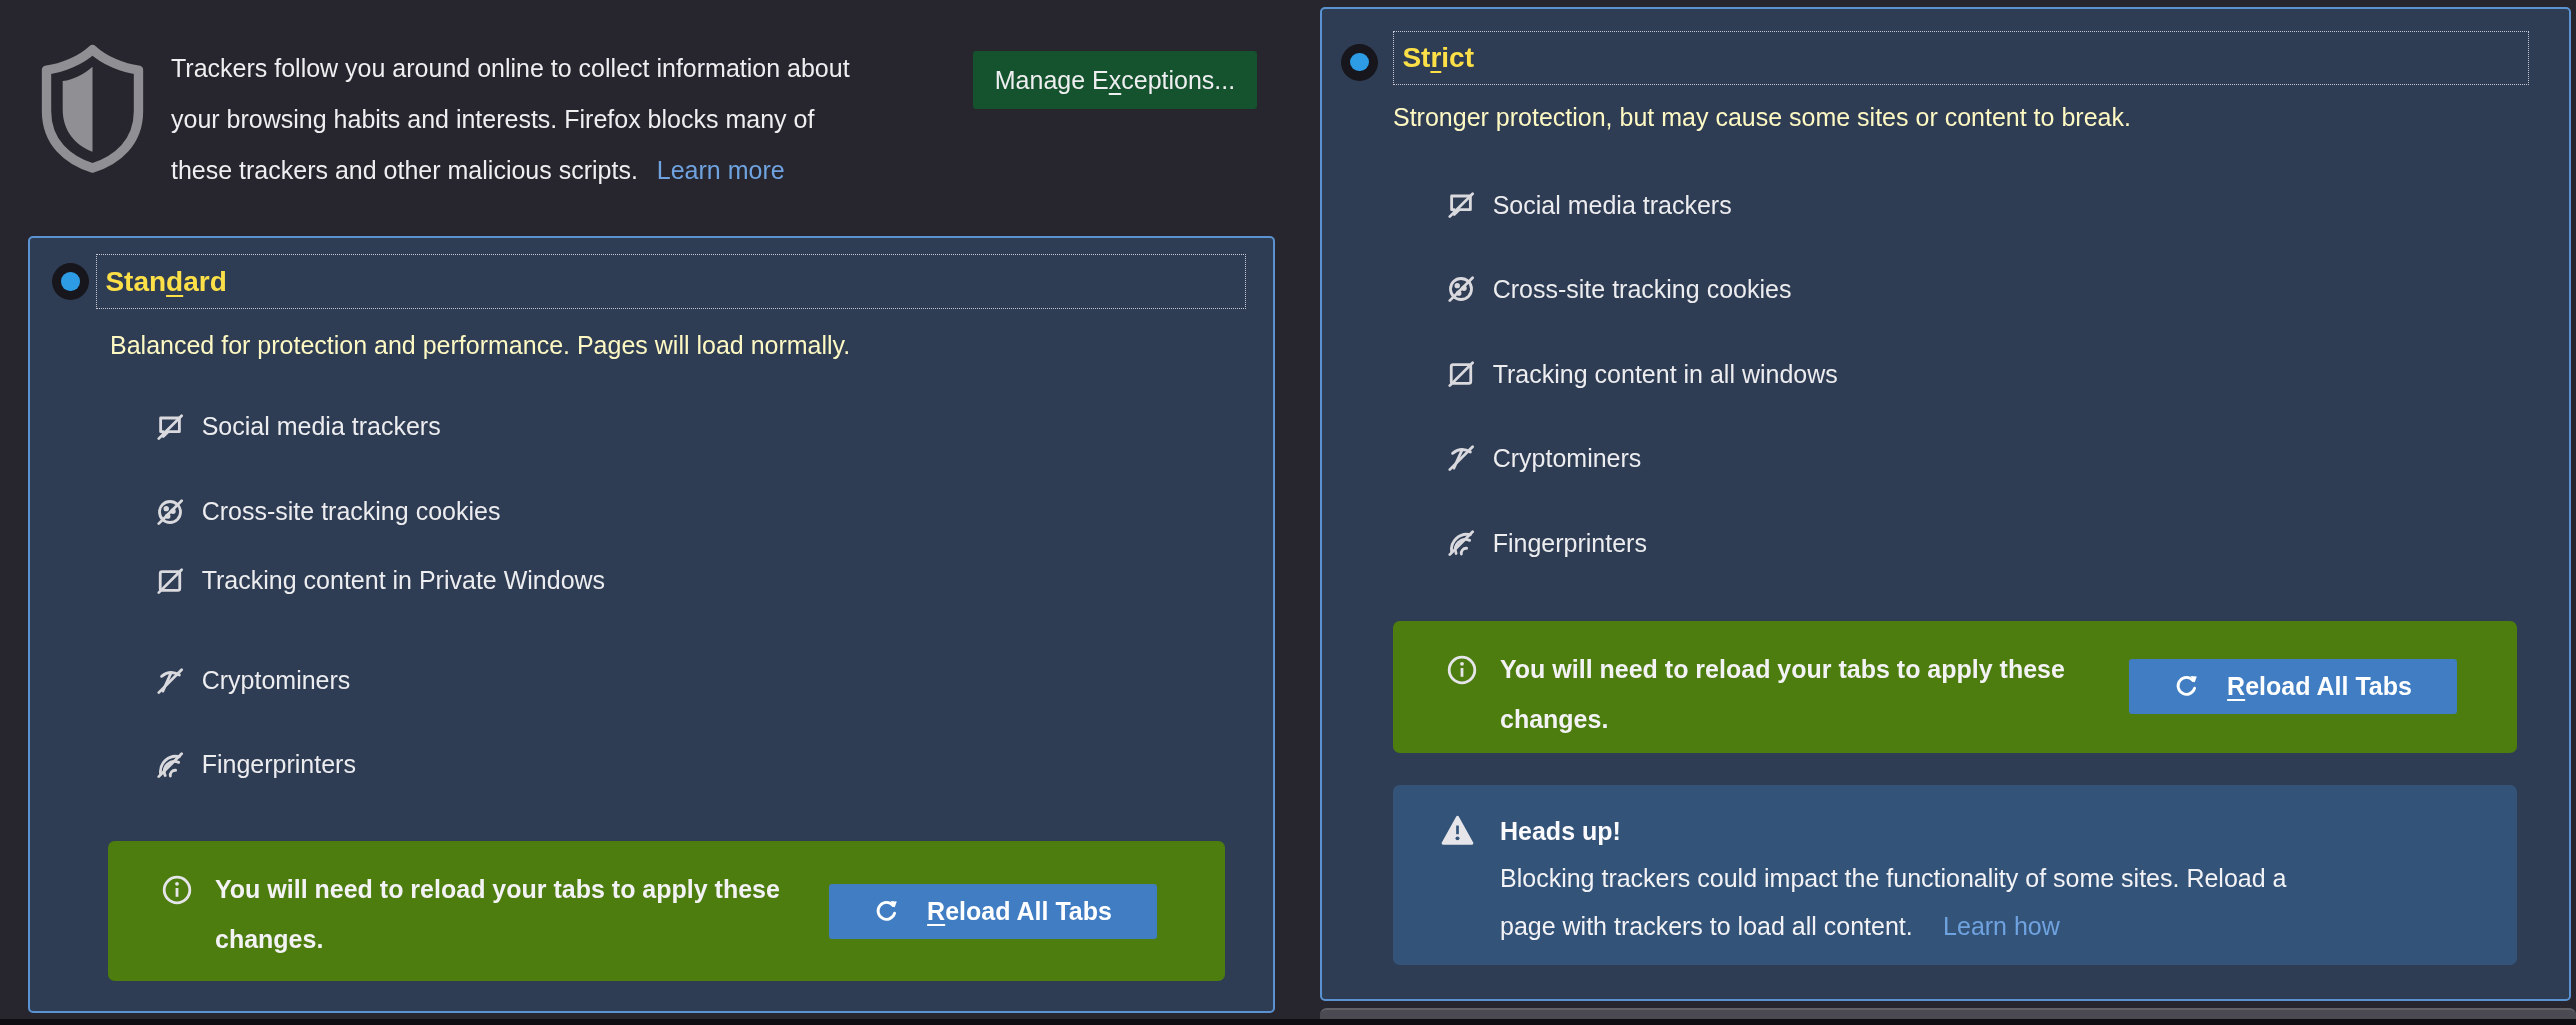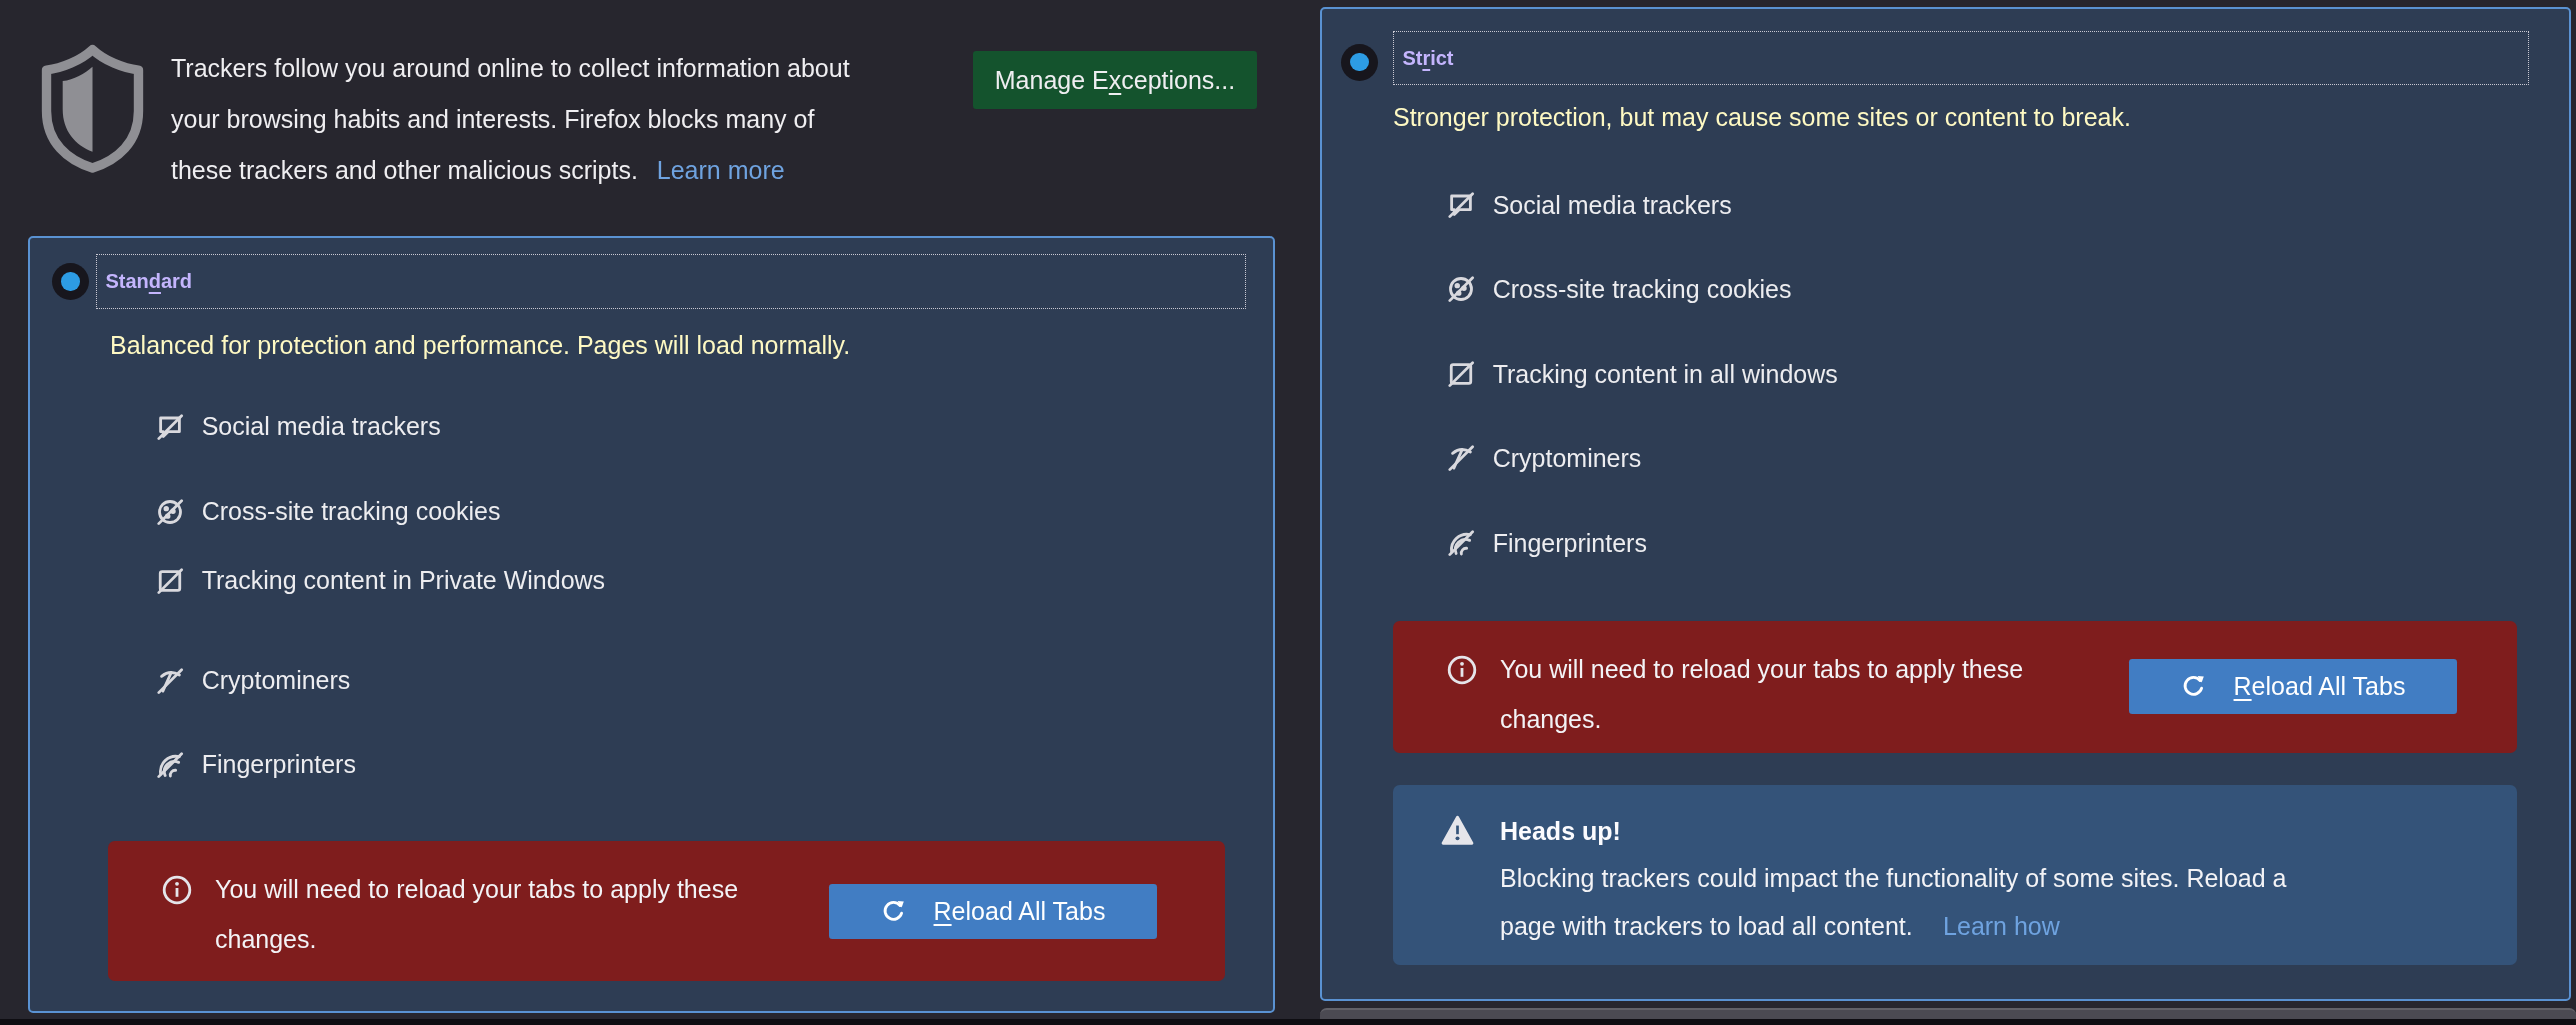--- a/index.html
+++ b/index.html
@@ -25,35 +25,35 @@
   #strict-panel{left:1320px;top:6.7px;width:1251px;height:994px;}
   .radio{
     width:37px;height:37px;border-radius:50%;background:#17161d;cursor:pointer;
   }
   .radio::after{
     content:"";position:absolute;left:9.2px;top:9.2px;width:18.4px;height:18.4px;
     border-radius:50%;background:#2d9ce4;
   }
   .option-label-box{
     border:1.7px dotted #c9c9d3;box-sizing:border-box;display:flex;align-items:center;
-    padding-left:8.4px;font-weight:bold;font-size:20px;cursor:pointer;color:#c4b5fd;
+    padding-left:8.4px;font-weight:bold;font-size:28px;cursor:pointer;color:#fde047;
   }
   .accesskey{text-decoration:underline;text-underline-offset:4.2px;text-decoration-thickness:1.7px;}
   #standard-label-box{left:66px;top:16px;width:1150px;height:55px;}
   #strict-label-box{left:71px;top:22.6px;width:1136px;height:54px;}
   .panel-desc{left:80px;color:#fef9c3;}
   #standard-desc{top:93px;}
   #strict-desc{left:71px;top:94px;}
   
   .item-row{display:flex;align-items:center;height:37px;}
   .item-row .blocked-icon{width:30px;height:30px;margin-right:16.7px;flex:none;}
   #standard-panel .item-row{left:125px;}
   #strict-panel .item-row{left:124px;}
   
-  .notice{background:#7f1d1d;border-radius:6.7px;}
+  .notice{background:#4d7c0f;border-radius:6.7px;font-weight:bold;}
   #standard-notice{left:78px;top:603px;width:1117px;height:140px;}
   #strict-notice{left:71px;top:612px;width:1124px;height:132px;}
   .notice-icon{left:53px;top:33px;width:32px;height:32px;}
   .notice-text{left:107px;top:23.4px;line-height:50px;color:#f3f3f6;}
   .reload-btn{
     background:#417dc3;border-radius:3.3px;color:#ffffff;cursor:pointer;
     display:flex;align-items:center;justify-content:center;gap:28px;
   }
   #standard-reload-btn{left:721px;top:43px;width:328px;height:55px;}
   #strict-reload-btn{left:736px;top:38px;width:328px;height:55px;}

